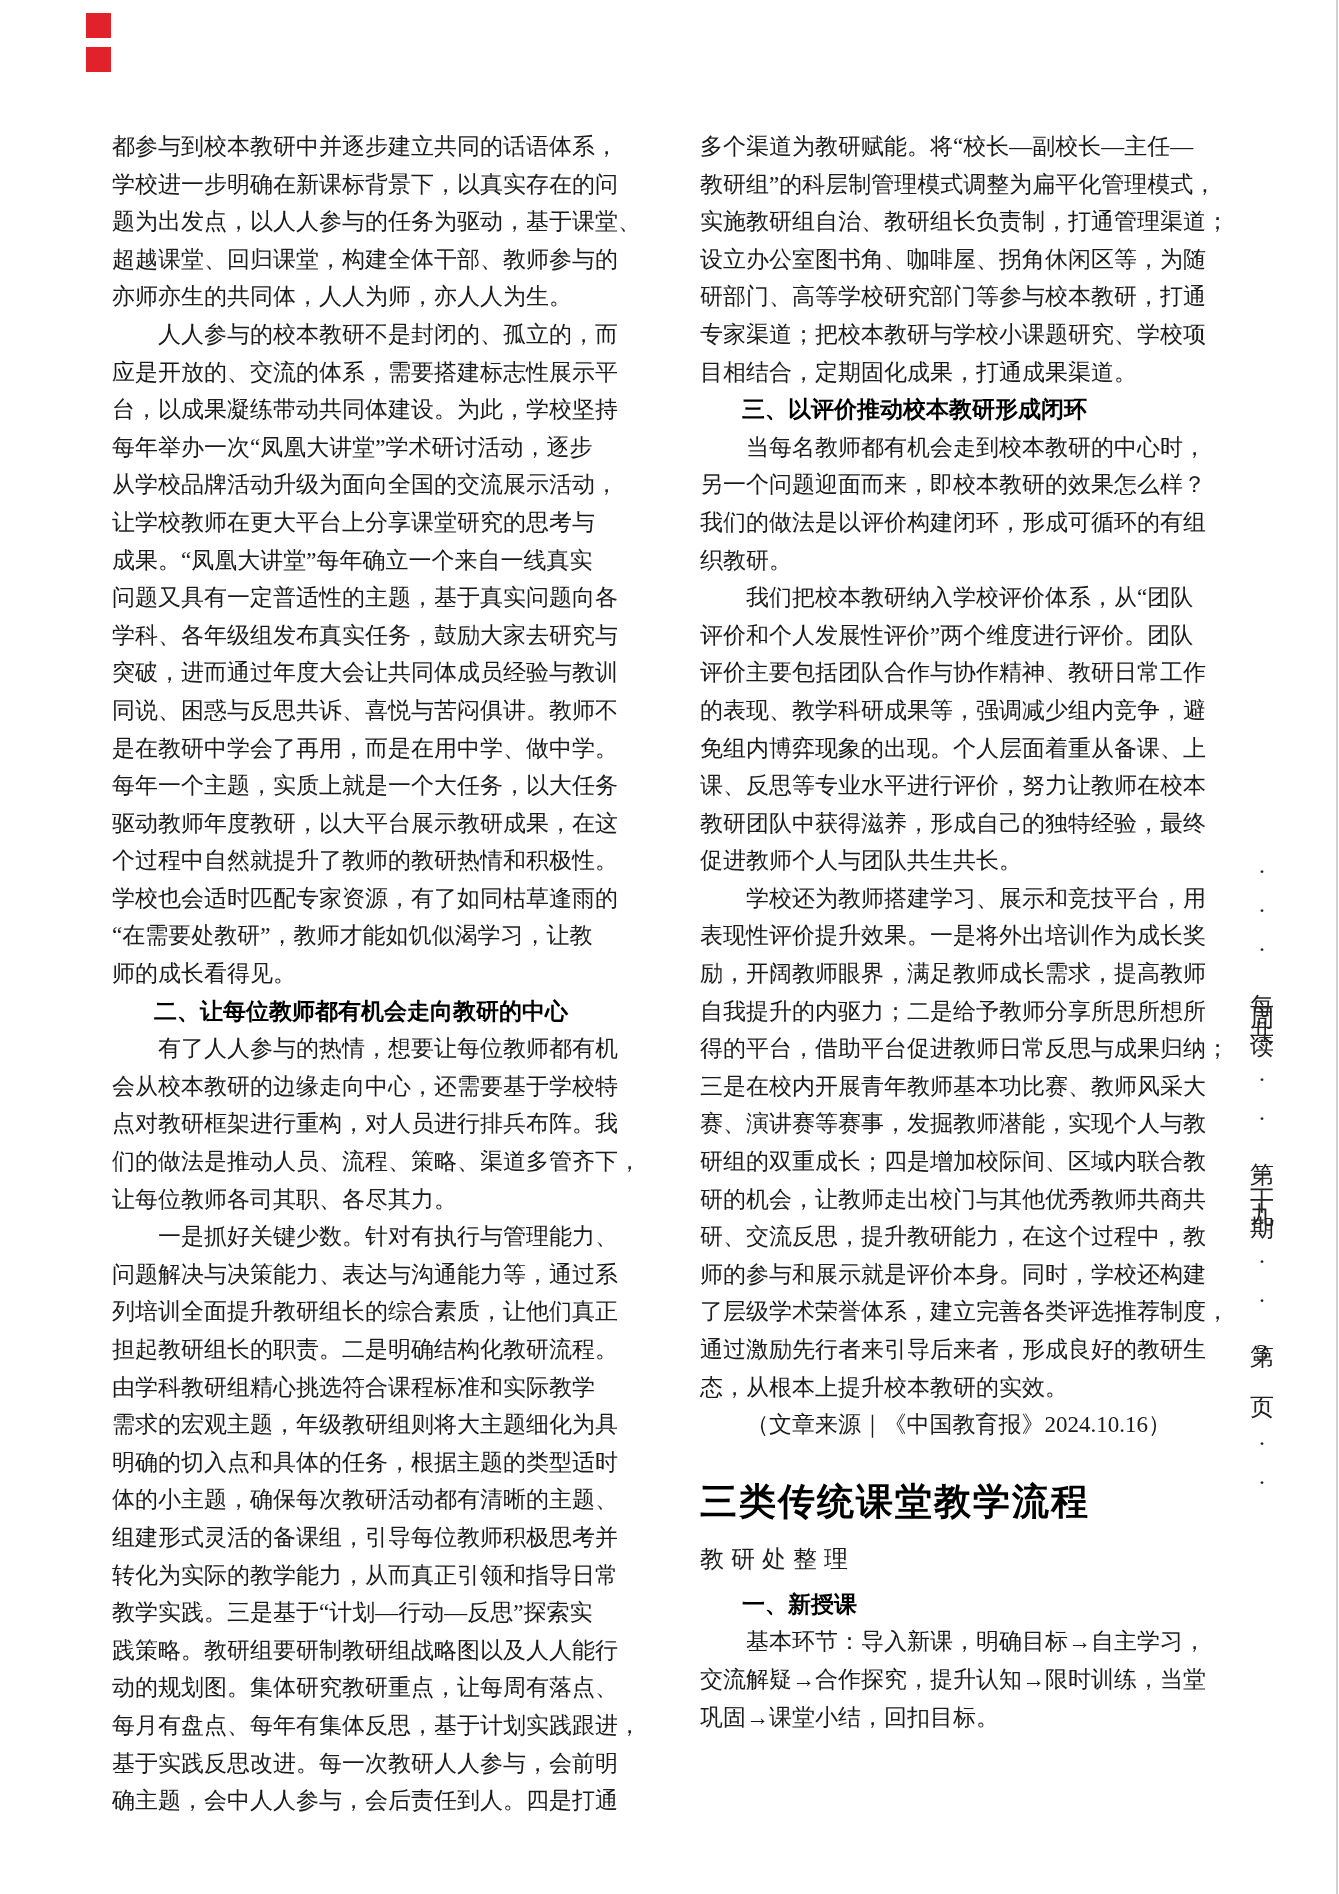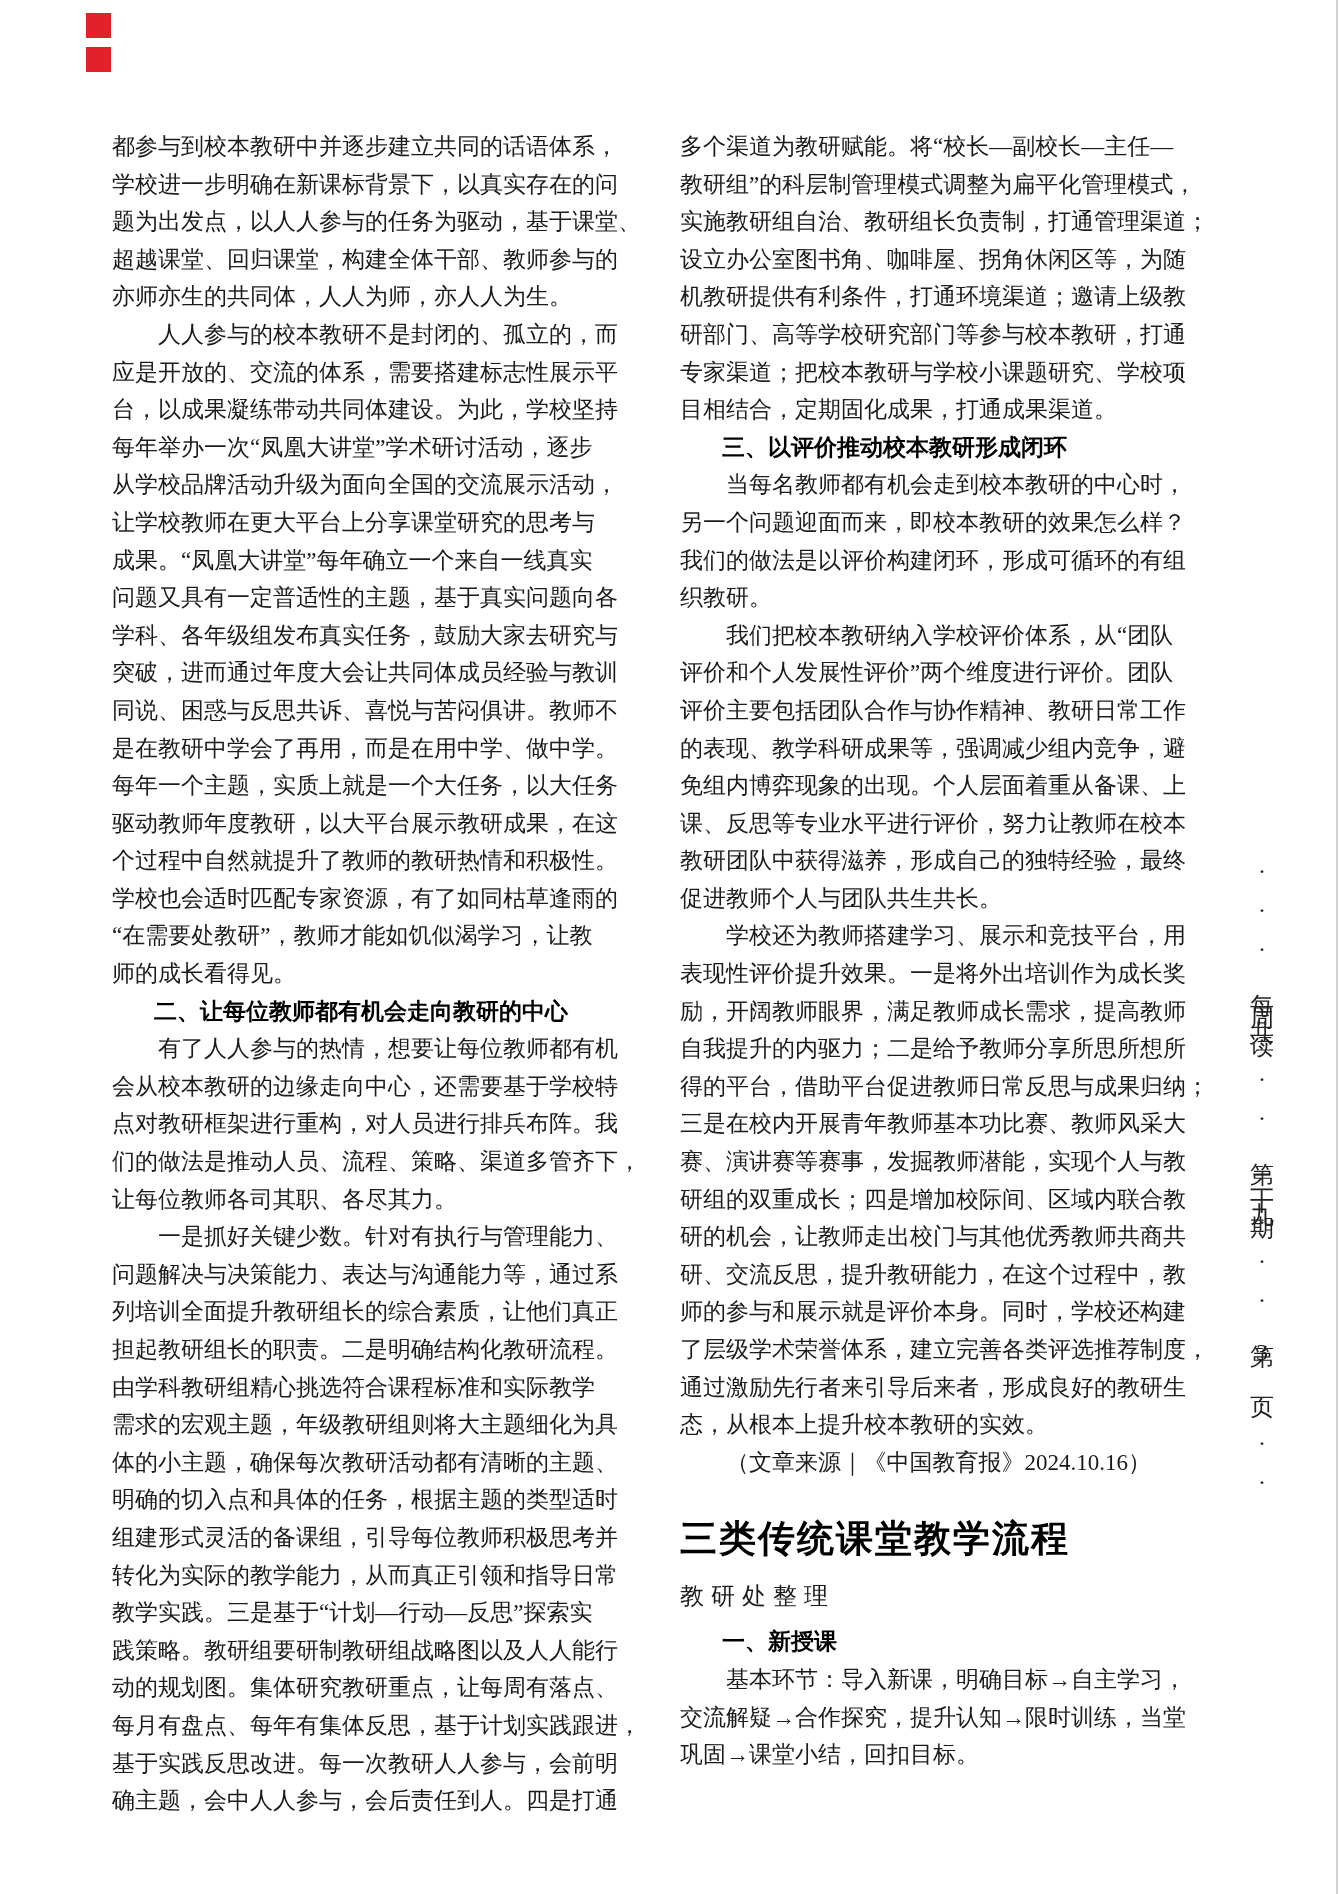--- a/index.html
+++ b/index.html
@@ -13,21 +13,21 @@
   .crop-mark{
     position:absolute;left:86px;width:25px;height:25px;
     background:#e2222a;
   }
   #crop-mark-top{top:13px;}
   #crop-mark-bottom{top:47px;}
   .column{
     position:absolute;top:128px;
   }
   #left-col{left:112px;width:534px;}
-  #right-col{left:680px;width:534px;}
+  #right-col{left:700px;width:534px;}
   .line{
     white-space:nowrap;
     color:#1b1b1b;
   }
   .s-b{
     font:23px/37.6px "Liberation Serif","DejaVu Serif",serif;
   }
   .s-h{
     font-weight:bold;
     font-family:"Liberation Sans","DejaVu Sans",sans-serif;
@@ -107,37 +107,36 @@
     <div class="line s-b">会从校本教研的边缘走向中心，还需要基于学校特</div>
     <div class="line s-b">点对教研框架进行重构，对人员进行排兵布阵。我</div>
     <div class="line s-b">们的做法是推动人员、流程、策略、渠道多管齐下，</div>
     <div class="line s-b">让每位教师各司其职、各尽其力。</div>
     <div class="line s-b">　　一是抓好关键少数。针对有执行与管理能力、</div>
     <div class="line s-b">问题解决与决策能力、表达与沟通能力等，通过系</div>
     <div class="line s-b">列培训全面提升教研组长的综合素质，让他们真正</div>
     <div class="line s-b">担起教研组长的职责。二是明确结构化教研流程。</div>
     <div class="line s-b">由学科教研组精心挑选符合课程标准和实际教学</div>
     <div class="line s-b">需求的宏观主题，年级教研组则将大主题细化为具</div>
+    <div class="line s-b">明确的切入点和具体的任务，根据主题的类型适时</div>
     <div class="line s-b">体的小主题，确保每次教研活动都有清晰的主题、</div>
-    <div class="line s-b">明确的切入点和具体的任务，根据主题的类型适时</div>
     <div class="line s-b">组建形式灵活的备课组，引导每位教师积极思考并</div>
     <div class="line s-b">转化为实际的教学能力，从而真正引领和指导日常</div>
     <div class="line s-b">教学实践。三是基于“计划—行动—反思”探索实</div>
     <div class="line s-b">践策略。教研组要研制教研组战略图以及人人能行</div>
     <div class="line s-b">动的规划图。集体研究教研重点，让每周有落点、</div>
     <div class="line s-b">每月有盘点、每年有集体反思，基于计划实践跟进，</div>
     <div class="line s-b">基于实践反思改进。每一次教研人人参与，会前明</div>
     <div class="line s-b">确主题，会中人人参与，会后责任到人。四是打通</div>
   </div>
 <div id="right-col" class="column">
     <div class="line s-b">多个渠道为教研赋能。将“校长—副校长—主任—</div>
     <div class="line s-b">教研组”的科层制管理模式调整为扁平化管理模式，</div>
     <div class="line s-b">实施教研组自治、教研组长负责制，打通管理渠道；</div>
     <div class="line s-b">设立办公室图书角、咖啡屋、拐角休闲区等，为随</div>
-    <div class="line s-b">机教研提供有利条件，打通环境渠道；邀请上级教</div>
     <div class="line s-b">研部门、高等学校研究部门等参与校本教研，打通</div>
     <div class="line s-b">专家渠道；把校本教研与学校小课题研究、学校项</div>
     <div class="line s-b">目相结合，定期固化成果，打通成果渠道。</div>
     <div class="line s-h">三、以评价推动校本教研形成闭环</div>
     <div class="line s-b">　　当每名教师都有机会走到校本教研的中心时，</div>
     <div class="line s-b">另一个问题迎面而来，即校本教研的效果怎么样？</div>
     <div class="line s-b">我们的做法是以评价构建闭环，形成可循环的有组</div>
     <div class="line s-b">织教研。</div>
     <div class="line s-b">　　我们把校本教研纳入学校评价体系，从“团队</div>
     <div class="line s-b">评价和个人发展性评价”两个维度进行评价。团队</div>

